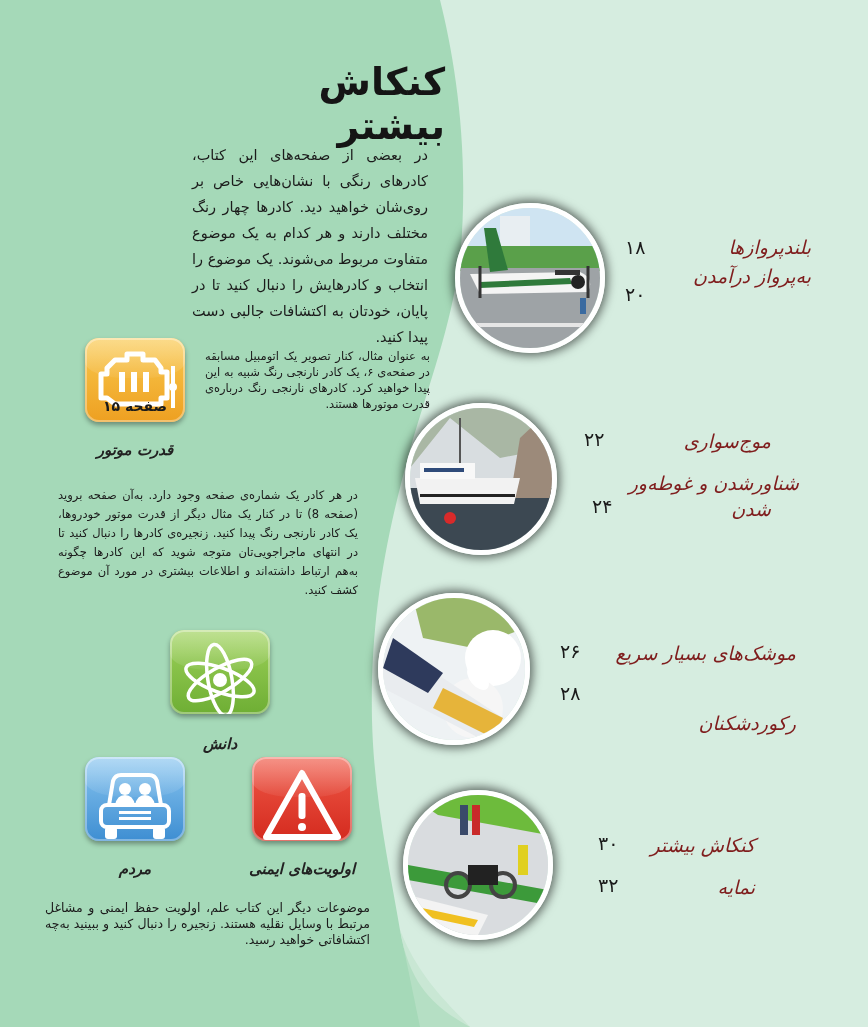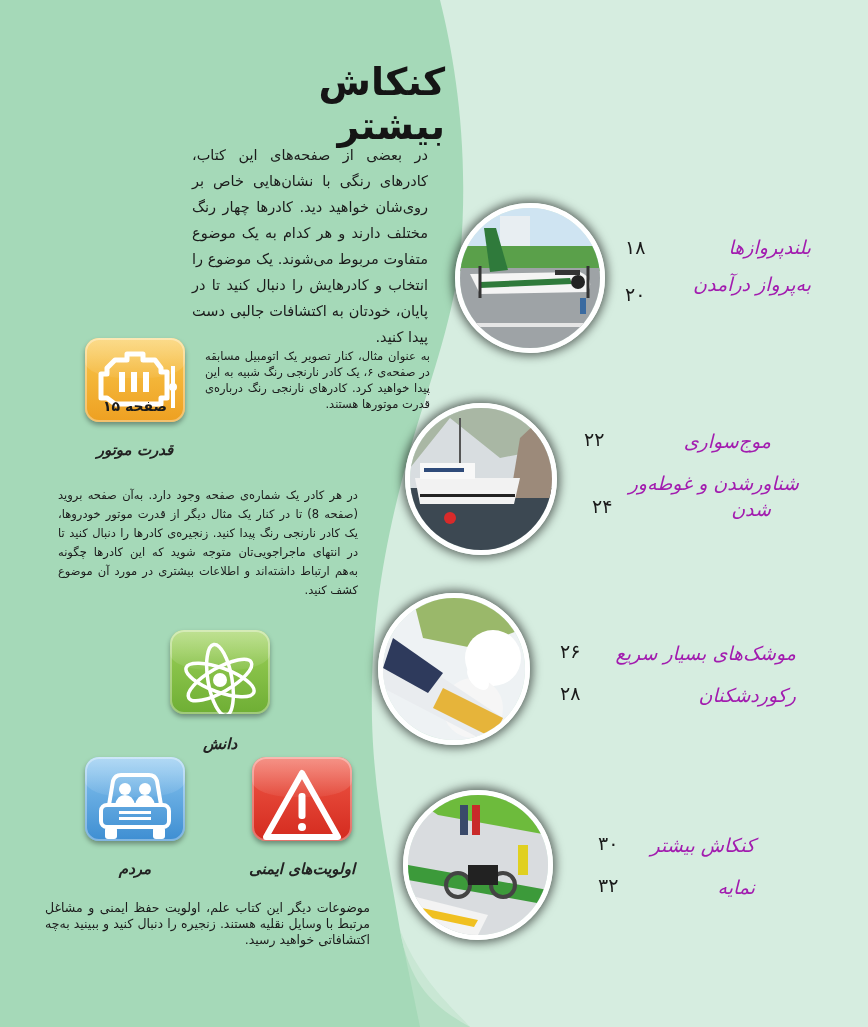--- a/index.html
+++ b/index.html
@@ -46,21 +46,21 @@
 
     .circle {
       position: absolute; border-radius: 50%; border: 5px solid #fff;
       box-shadow: 0 0 10px 3px rgba(0,0,0,0.55);
       overflow: hidden;
     }
     .circle svg { display: block; }
 
     .toc-item {
       position: absolute; direction: rtl; font-size: 19px; font-style: italic;
-      color: #a21caf; white-space: nowrap;
+      color: #7f1d1d; white-space: nowrap;
     }
     .toc-num {
       position: absolute; font-size: 19px; color: #1b1b1b; direction: rtl;
     }
   </style>
 </head>
 <body>
 
 <svg class="bg-left" width="868" height="1027" viewBox="0 0 868 1027">
   <path d="M0,0 L440,0 C455,60 470,150 460,260 C450,330 430,380 410,450 C385,540 370,620 372,720 C374,800 390,870 400,930 C410,990 440,1010 470,1027 L0,1027 Z" fill="#a5d9b8"></path>
@@ -143,21 +143,21 @@
     <path d="M30,64 L24,20 L36,20 L48,62 Z" fill="#2f7a3b"></path>
     <circle cx="118" cy="74" r="7" fill="#222"></circle>
     <rect x="95" y="62" width="25" height="5" fill="#333"></rect>
     <line x1="20" y1="58" x2="20" y2="90" stroke="#333" stroke-width="3"></line>
     <line x1="128" y1="58" x2="128" y2="90" stroke="#333" stroke-width="3"></line>
     <rect x="120" y="90" width="6" height="16" fill="#3a6aa0"></rect>
   </svg>
 </div>
 <div class="toc-item" style="right:57px; top:236px;">بلندپروازها</div>
 <div class="toc-num" style="left:625px; top:236px;">۱۸</div>
-<div class="toc-item" style="right:57px; top:273px;">به‌پرواز درآمدن</div>
+<div class="toc-item" style="right:57px; top:265px;">به‌پرواز درآمدن</div>
 <div class="toc-num" style="left:625px; top:283px;">۲۰</div>
 
 <div class="circle" style="left:405px; top:403px; width:142px; height:142px;">
   <svg width="142" height="142" viewBox="0 0 142 142">
     <rect width="142" height="142" fill="#d8dde0"></rect>
     <path d="M0,60 L40,10 L90,50 L142,40 L142,0 L0,0 Z" fill="#a9b7a4"></path>
     <rect y="80" width="142" height="62" fill="#3c4852"></rect>
     <path d="M110,30 L142,0 L142,90 L100,90 Z" fill="#9c8a7a"></path>
     <path d="M5,70 L110,70 L104,96 L10,96 Z" fill="#f2f2f2"></path>
     <rect x="10" y="55" width="55" height="16" fill="#f8f8f8"></rect>
@@ -180,21 +180,21 @@
     <circle cx="110" cy="60" r="28" fill="#fff"></circle>
     <circle cx="90" cy="110" r="30" fill="#f6f6f6"></circle>
     <path d="M0,40 L120,120 L100,142 L0,90 Z" fill="#e9ecef"></path>
     <path d="M10,40 L60,75 L45,95 L0,70 Z" fill="#2e3a5c"></path>
     <path d="M60,90 L120,120 L110,140 L50,110 Z" fill="#e6b43a"></path>
     <ellipse cx="95" cy="80" rx="8" ry="14" fill="#fff" transform="rotate(-40 95 80)"></ellipse>
   </svg>
 </div>
 <div class="toc-item" style="right:72px; top:642px;">موشک‌های بسیار سریع</div>
 <div class="toc-num" style="left:560px; top:640px;">۲۶</div>
-<div class="toc-item" style="right:72px; top:684px;text-align:center;">رکوردشکنان</div>
+<div class="toc-item" style="right:72px; top:712px;text-align:center;">رکوردشکنان</div>
 <div class="toc-num" style="left:560px; top:682px;">۲۸</div>
 
 <div class="circle" style="left:403px; top:790px; width:140px; height:140px;">
   <svg width="140" height="140" viewBox="0 0 140 140">
     <rect width="140" height="140" fill="#d9dcdf"></rect>
     <path d="M0,0 L140,0 L140,40 L30,20 Z" fill="#6dbb3c"></path>
     <path d="M0,70 L140,95 L140,110 L0,85 Z" fill="#3c9a3a"></path>
     <rect x="52" y="10" width="8" height="30" fill="#3a4a6a"></rect>
     <rect x="64" y="10" width="8" height="30" fill="#c92a2a"></rect>
     <circle cx="95" cy="90" r="12" fill="none" stroke="#444" stroke-width="4"></circle>

